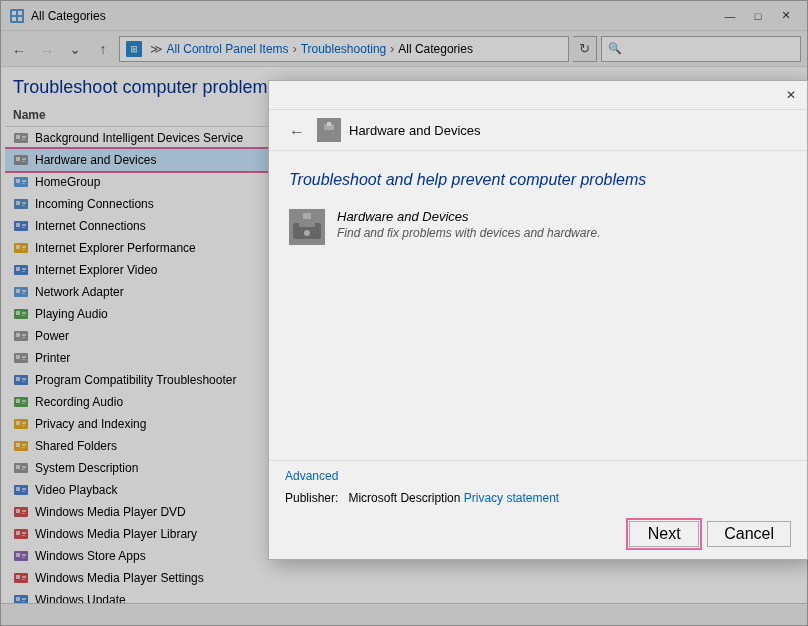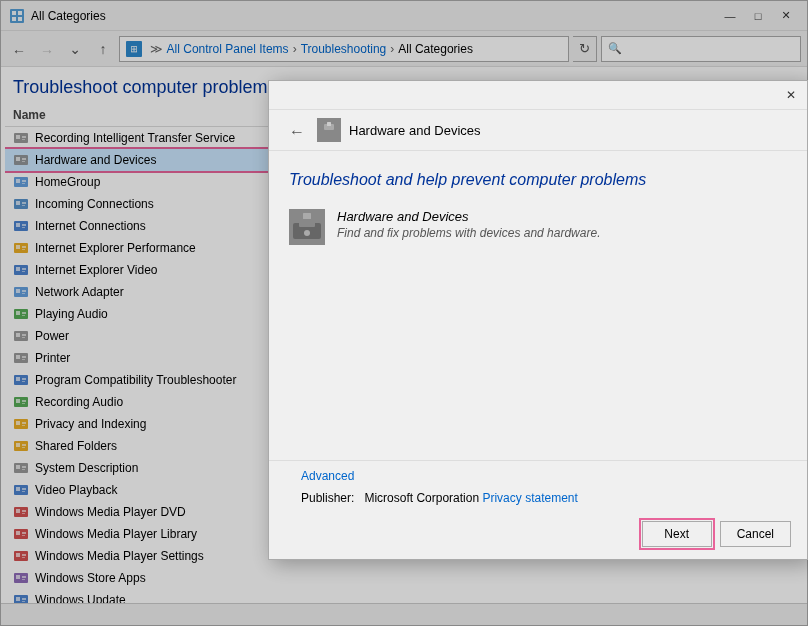--- a/index.html
+++ b/index.html
@@ -343,21 +343,21 @@
       color: #000;
       margin-bottom: 2px;
     }
 
     .dialog-item-text p {
       font-size: 12px;
       color: #555;
     }
 
     .dialog-footer {
-      padding: 8px 32px;
+      padding: 8px 16px;
       border-top: 1px solid #ddd;
     }
 
     .dialog-advanced {
       color: #0066cc;
       cursor: pointer;
       font-size: 12px;
       text-decoration: none;
       display: inline-block;
       margin-bottom: 8px;
@@ -382,21 +382,21 @@
       gap: 8px;
       padding: 8px 16px 12px;
     }
 
     .dialog-btn {
       height: 26px;
       min-width: 70px;
       border: 1px solid #aaa;
       background: #f0f0f0;
       cursor: pointer;
-      font-size: 12px;
+      font-size: 16px;
       padding: 0 16px;
     }
     .dialog-btn.next-btn {
       background: #f0f0f0;
       outline: 2px solid #e8649a;
       outline-offset: 1px;
     }
 
     
     .status-bar {
@@ -469,21 +469,21 @@
       <div class="list-items" id="list-items-container">
       <div class="list-item">
     <div class="item-icon">
       <svg class="item-icon-img" viewBox="0 0 16 16" xmlns="http://www.w3.org/2000/svg">
         <rect x="1" y="3" width="14" height="10" rx="1" fill="#888" opacity="0.85"></rect>
         <rect x="3" y="5" width="4" height="4" fill="#fff" opacity="0.7"></rect>
         <rect x="9" y="6" width="4" height="2" fill="#fff" opacity="0.6"></rect>
         <rect x="9" y="9" width="3" height="1" fill="#fff" opacity="0.5"></rect>
       </svg>
     </div>
-    <div class="item-name">Recording Intelligent Transfer Service</div>
+    <div class="item-name">Background Intelligent Devices Service</div>
     <div class="item-desc">Find and fix problems that may p...</div>
     <div class="item-loc">Local</div>
     <div class="item-cat">Windows</div>
     <div class="item-pub">Microsoft ...</div>
   </div>
           <div class="list-item highlighted">
     <div class="item-icon">
       <svg class="item-icon-img" viewBox="0 0 16 16" xmlns="http://www.w3.org/2000/svg">
         <rect x="1" y="3" width="14" height="10" rx="1" fill="#888" opacity="0.85"></rect>
         <rect x="3" y="5" width="4" height="4" fill="#fff" opacity="0.7"></rect>
@@ -748,42 +748,42 @@
     </div>
     <div class="item-name">Windows Media Player Library</div>
     <div class="item-desc"></div>
     <div class="item-loc"></div>
     <div class="item-cat"></div>
     <div class="item-pub"></div>
   </div>
           <div class="list-item">
     <div class="item-icon">
       <svg class="item-icon-img" viewBox="0 0 16 16" xmlns="http://www.w3.org/2000/svg">
+        <rect x="1" y="3" width="14" height="10" rx="1" fill="#7b52ab" opacity="0.85"></rect>
+        <rect x="3" y="5" width="4" height="4" fill="#fff" opacity="0.7"></rect>
+        <rect x="9" y="6" width="4" height="2" fill="#fff" opacity="0.6"></rect>
+        <rect x="9" y="9" width="3" height="1" fill="#fff" opacity="0.5"></rect>
+      </svg>
+    </div>
+    <div class="item-name">Windows Store Apps</div>
+    <div class="item-desc"></div>
+    <div class="item-loc"></div>
+    <div class="item-cat"></div>
+    <div class="item-pub"></div>
+  </div>
+          <div class="list-item">
+    <div class="item-icon">
+      <svg class="item-icon-img" viewBox="0 0 16 16" xmlns="http://www.w3.org/2000/svg">
         <rect x="1" y="3" width="14" height="10" rx="1" fill="#cc3333" opacity="0.85"></rect>
         <rect x="3" y="5" width="4" height="4" fill="#fff" opacity="0.7"></rect>
         <rect x="9" y="6" width="4" height="2" fill="#fff" opacity="0.6"></rect>
         <rect x="9" y="9" width="3" height="1" fill="#fff" opacity="0.5"></rect>
       </svg>
     </div>
     <div class="item-name">Windows Media Player Settings</div>
-    <div class="item-desc"></div>
-    <div class="item-loc"></div>
-    <div class="item-cat"></div>
-    <div class="item-pub"></div>
-  </div>
-          <div class="list-item">
-    <div class="item-icon">
-      <svg class="item-icon-img" viewBox="0 0 16 16" xmlns="http://www.w3.org/2000/svg">
-        <rect x="1" y="3" width="14" height="10" rx="1" fill="#7b52ab" opacity="0.85"></rect>
-        <rect x="3" y="5" width="4" height="4" fill="#fff" opacity="0.7"></rect>
-        <rect x="9" y="6" width="4" height="2" fill="#fff" opacity="0.6"></rect>
-        <rect x="9" y="9" width="3" height="1" fill="#fff" opacity="0.5"></rect>
-      </svg>
-    </div>
-    <div class="item-name">Windows Store Apps</div>
     <div class="item-desc"></div>
     <div class="item-loc"></div>
     <div class="item-cat"></div>
     <div class="item-pub"></div>
   </div>
           <div class="list-item">
     <div class="item-icon">
       <svg class="item-icon-img" viewBox="0 0 16 16" xmlns="http://www.w3.org/2000/svg">
         <rect x="1" y="3" width="14" height="10" rx="1" fill="#2d6cc7" opacity="0.85"></rect>
         <rect x="3" y="5" width="4" height="4" fill="#fff" opacity="0.7"></rect>
@@ -842,21 +842,21 @@
           <p>Find and fix problems with devices and hardware.</p>
         </div>
       </div>
     </div>
 
     <div class="dialog-footer">
       <a class="dialog-advanced">Advanced</a><br>
       <span class="dialog-publisher">
         <span>Publisher:</span>
         &nbsp;
-        <span>Microsoft Corporation</span>
+        <span>Microsoft Description</span>
       </span>
       <a class="dialog-privacy">Privacy statement</a>
     </div>
 
     <div class="dialog-buttons">
       <button class="dialog-btn next-btn">Next</button>
       <button class="dialog-btn">Cancel</button>
     </div>
   </div>
 </div>

